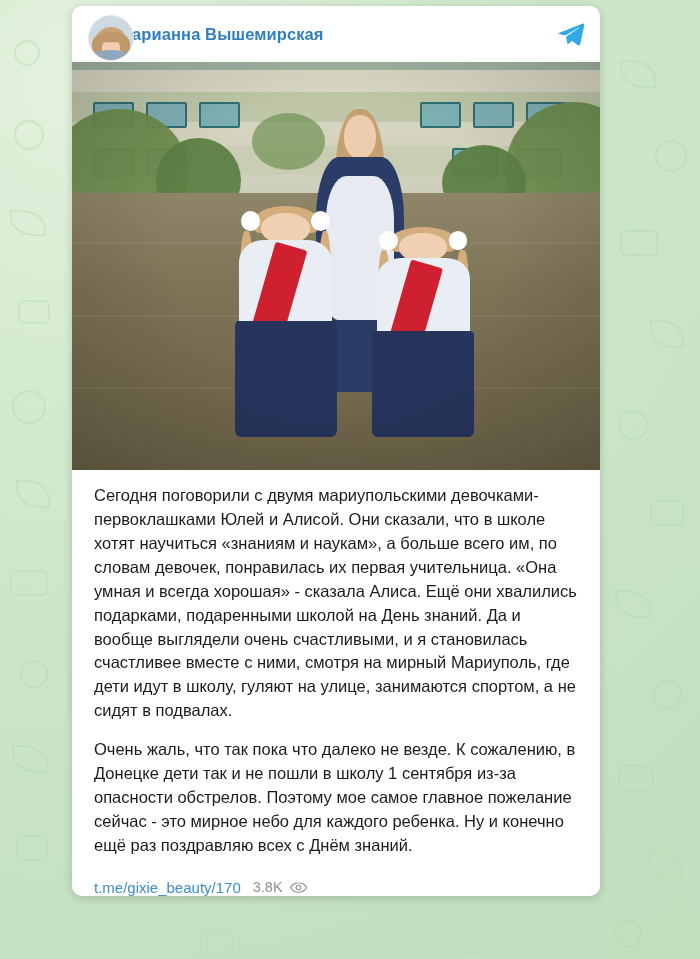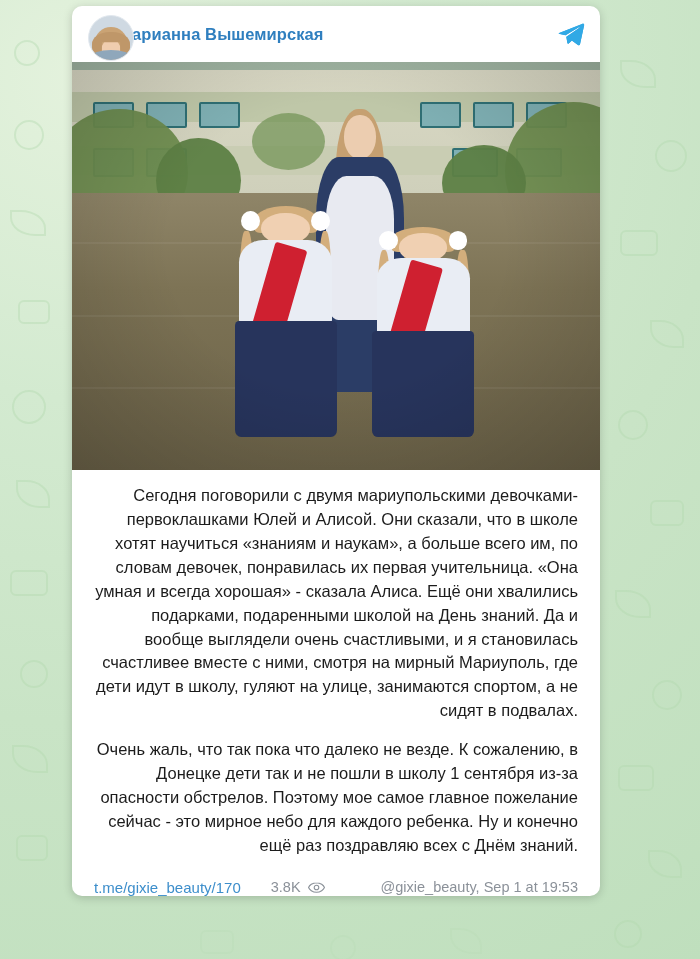--- a/index.html
+++ b/index.html
@@ -202,21 +202,20 @@
   .girl-right { left: 56%; width: 21%; height: 50%; }
 
   .photo-vignette {
     position: absolute; inset: 0;
     background: radial-gradient(ellipse at 50% 45%, rgba(0,0,0,0) 45%, rgba(0,0,0,.18) 100%);
   }
 
   
   .post-body {
     padding: 14px 22px 2px 22px;
-    text-align: right;
   }
   .post-body p {
     margin: 0 0 15px 0;
     font-size: 16.5px;
     line-height: 1.45;
     color: #1c1c1c;
   }
   .post-body p:last-child { }
 
   .post-footer {
@@ -226,21 +225,21 @@
     font-size: 14.5px;
     color: #8b9199;
   }
   .footer-link {
     color: #3d8ecb;
     font-size: 15px;
     text-decoration: none;
     white-space: nowrap;
   }
   .footer-views {
-    margin-left: 30px;
+    margin-left: 12px;
     color: #8b9199;
     display: flex;
     align-items: center;
     white-space: nowrap;
   }
   .eye-icon {
     display: inline-block;
     margin-left: 7px;
     width: 17px;
     height: 11px;
@@ -371,17 +370,14 @@
 
   <div class="post-footer">
     <a class="footer-link" href="#">t.me/gixie_beauty/170</a>
     <span class="footer-views">
       <span>3.8K</span>
       <svg class="eye-icon" viewBox="0 0 20 13">
         <path d="M10 .8C5.2.8 1.6 4 .6 6.5c1 2.5 4.6 5.7 9.4 5.7s8.4-3.2 9.4-5.7C18.4 4 14.8.8 10 .8z" fill="none" stroke="#8b9199" stroke-width="1.3"></path>
         <circle cx="10" cy="6.5" r="2.7" fill="none" stroke="#8b9199" stroke-width="1.3"></circle>
       </svg>
     </span>
-    <span class="footer-right">
-      <span>@gixie_beauty</span><span>, </span><span>Sep 1 at 19:53</span>
-    </span>
   </div>
 </div>
 
 </body></html>

